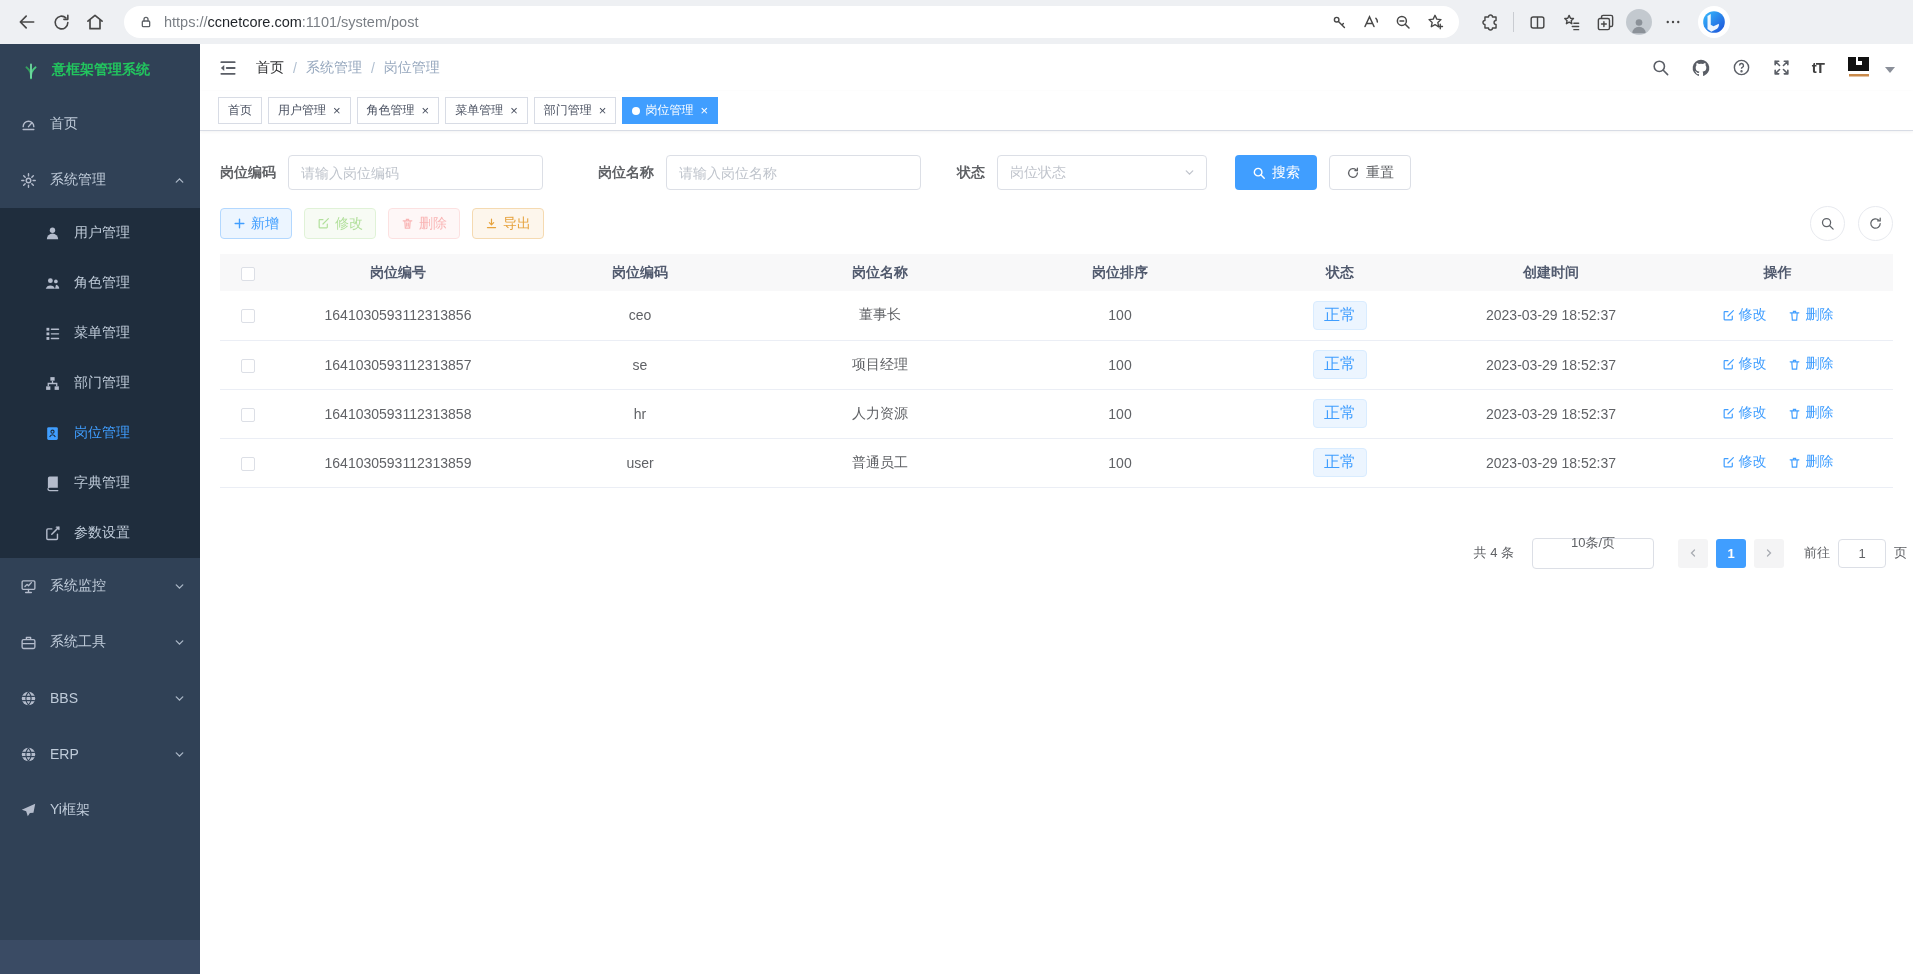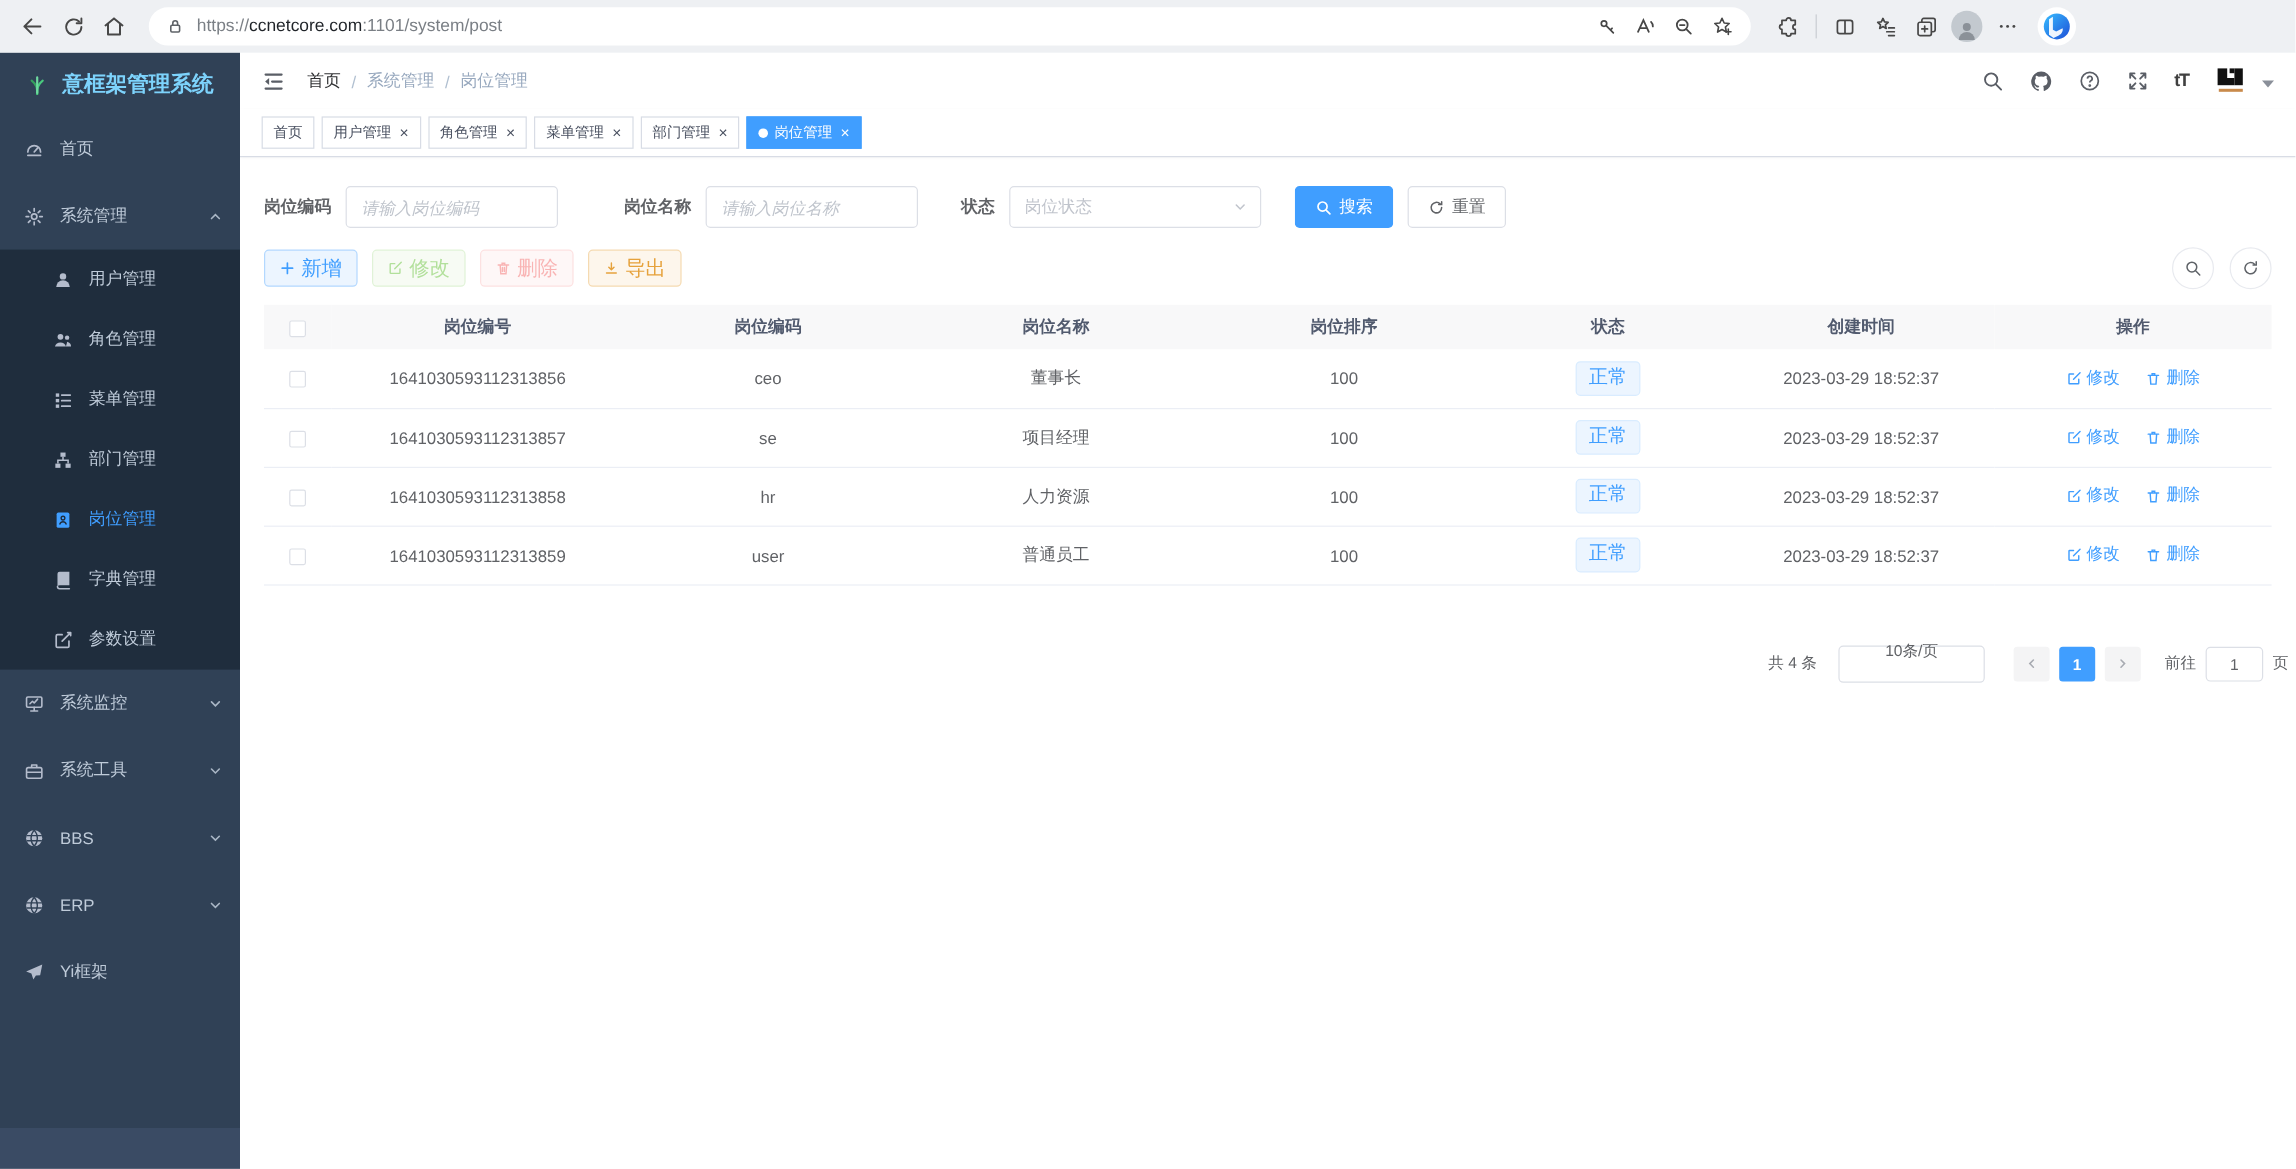--- a/index.html
+++ b/index.html
@@ -17,21 +17,21 @@
   .chrome-right { display:flex; align-items:center; margin-left:10px; }
   .v-divider { width:1px; height:20px; background:#c9ccd1; margin:0 6px; }
   .edge-avatar { width:26px; height:26px; border-radius:50%; background:#c3c9cf; display:flex; align-items:flex-end; justify-content:center; overflow:hidden; }
   .bing-btn { width:32px; height:32px; border-radius:50%; background:#fff; display:flex; align-items:center; justify-content:center; margin-left:8px; }
 
   
   .app { display:flex; height:930px; }
 
   
   .sidebar { width:200px; background:#304156; color:#bfcbd9; flex:0 0 200px; display:flex; flex-direction:column; position:relative; }
-  .logo-row { height:52px; display:flex; align-items:center; gap:10px; padding-left:20px; color:#7dd3fc; font-weight:bold; font-size:18px; flex:0 0 52px; }
+  .logo-row { height:52px; display:flex; align-items:center; gap:10px; padding-left:20px; color:#22c55e; font-weight:bold; font-size:14px; flex:0 0 52px; }
   .m-item { height:56px; display:flex; align-items:center; gap:13px; padding:0 14px 0 20px; font-size:14px; cursor:pointer; }
   .m-item .lbl { flex:1; }
   .sub-block { background:#1f2d3d; }
   .sub-block .m-item { height:50px; padding-left:44px; }
   .m-item.active { color:#409eff; }
   .m-ic { width:17px; height:17px; flex:0 0 17px; color:#b4bccc; }
   .m-item.active .m-ic { color:#409eff; }
   .chev { width:13px; height:13px; color:#bfcbd9; opacity:.85; }
   .side-bottom { position:absolute; left:0; bottom:0; width:100%; height:34px; background:#3a4b64; }
 
@@ -54,32 +54,32 @@
   .tag .dot { width:8px; height:8px; border-radius:50%; background:#fff; display:none; }
   .tag.active { background:#409eff; border-color:#409eff; color:#fff; }
   .tag.active .dot { display:inline-block; }
   .tag .x { font-size:13px; line-height:1; margin-left:2px; }
 
   .content { flex:1; padding:16px 20px 0; }
 
   
   .search-row { display:flex; align-items:center; font-size:14px; color:#606266; margin:8px 0 16px; }
   .f-label { font-weight:bold; color:#606266; margin-right:12px; white-space:nowrap; }
-  .f-input { width:177px; height:35px; border:1px solid #dcdfe6; border-radius:4px; padding:0 12px; font-size:14px; color:#606266; outline:none; font-family:inherit;font-style:italic; }
+  .f-input { width:255px; height:35px; border:1px solid #dcdfe6; border-radius:4px; padding:0 12px; font-size:14px; color:#606266; outline:none; font-family:inherit; }
   .f-input::placeholder { color:#bfc4cc; }
   .gap-a { margin-right:55px; }
   .gap-b { margin-right:36px; }
   .f-select { width:210px; height:35px; border:1px solid #dcdfe6; border-radius:4px; padding:0 10px 0 12px; display:flex; align-items:center; justify-content:space-between; color:#c0c4cc; cursor:pointer; }
   .btn { height:35px; border-radius:4px; font-size:14px; display:inline-flex; align-items:center; gap:6px; padding:0 16px; cursor:pointer; border:1px solid transparent; font-family:inherit; }
   .btn-search { background:#409eff; color:#fff; margin-left:28px; }
   .btn-reset { background:#fff; border-color:#dcdfe6; color:#606266; margin-left:12px; }
 
   
   .toolbar-row { display:flex; align-items:center; margin-bottom:13px; }
-  .pbtn2 { height:31px; padding:0 12px; border-radius:4px; font-size:17px; display:inline-flex; align-items:center; gap:5px; margin-right:12px; border:1px solid; cursor:pointer; background:#fff; font-family:Liberation Mono, monospace;justify-content:center; }
+  .pbtn2 { height:31px; padding:0 12px; border-radius:4px; font-size:14px; display:inline-flex; align-items:center; gap:5px; margin-right:12px; border:1px solid; cursor:pointer; background:#fff; font-family:Liberation Mono, monospace;justify-content:center; }
   .b-add { color:#409eff; background:#ecf5ff; border-color:#b3d8ff; }
   .b-edit { color:#67c23a; background:#f0f9eb; border-color:#c2e7b0; opacity:.5; }
   .b-del { color:#f56c6c; background:#fef0f0; border-color:#fbc4c4; opacity:.5; }
   .b-exp { color:#e6a23c; background:#fdf6ec; border-color:#f5dab1; }
   .circle-btns { margin-left:auto; display:flex; gap:13px; }
   .cbtn { width:35px; height:35px; border:1px solid #e8eaef; border-radius:50%; background:#fff; color:#5f6368; display:flex; align-items:center; justify-content:center; cursor:pointer; }
 
   
   table.grid { width:100%; border-collapse:collapse; table-layout:fixed; font-size:14px; color:#606266; }
   .grid th { background:#f8f8f9; color:#515a6e; font-weight:bold; height:37px; text-align:center; font-size:14px; }

